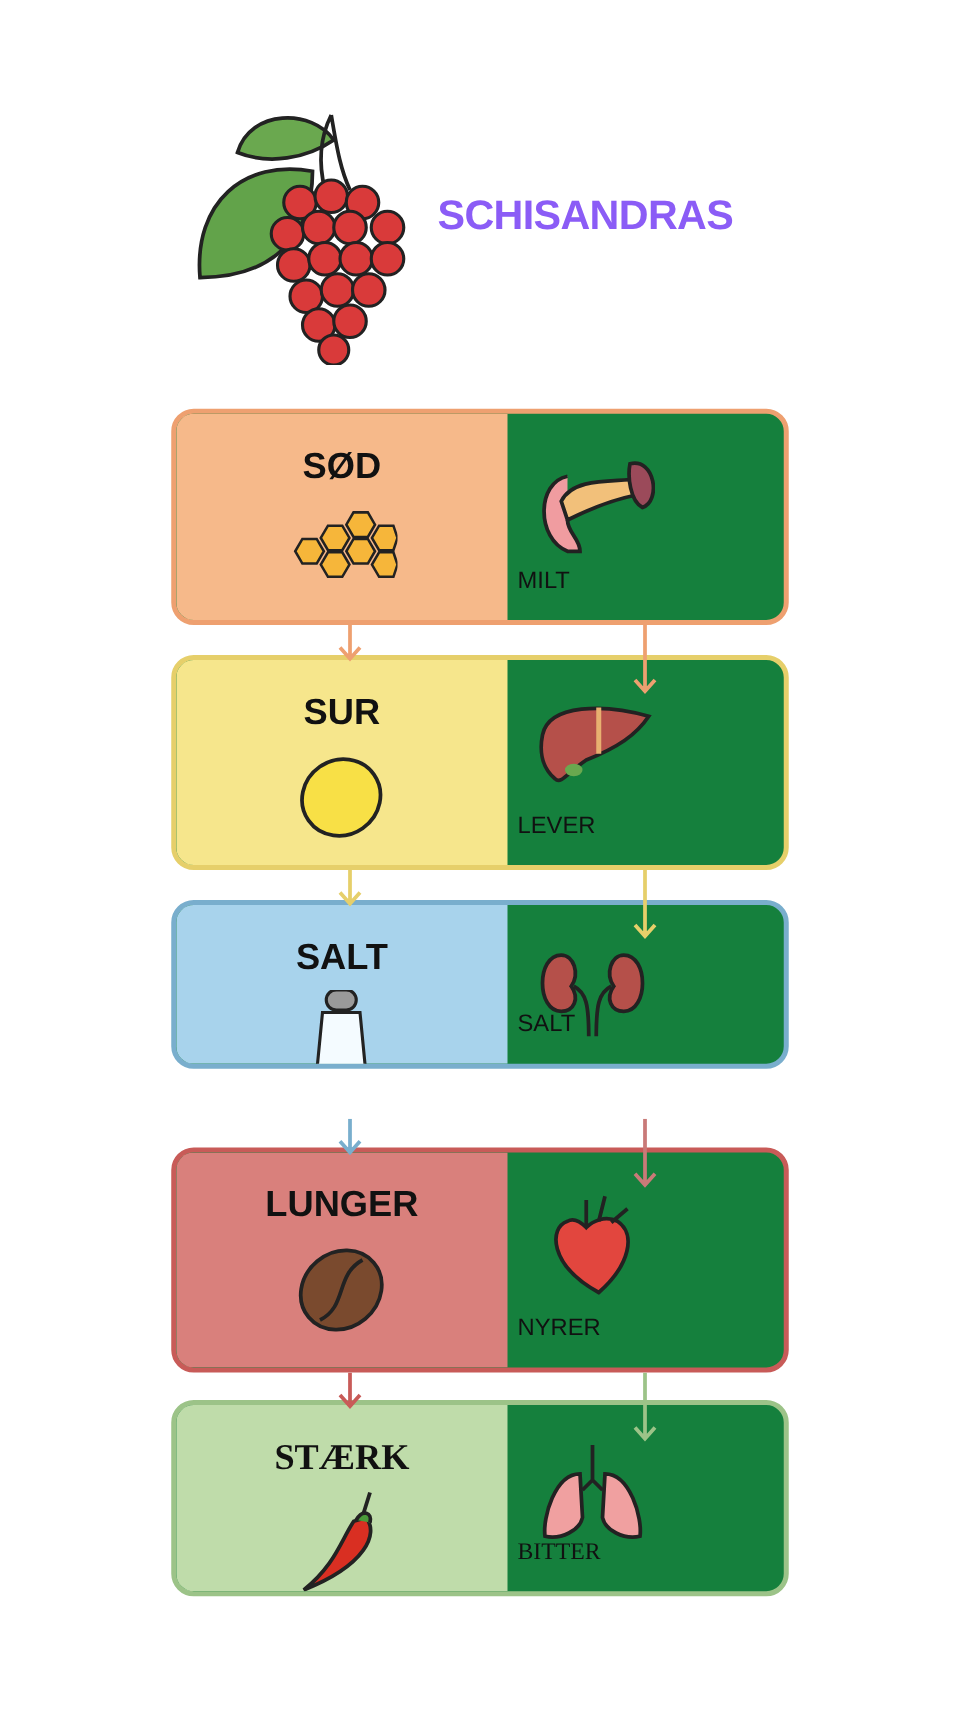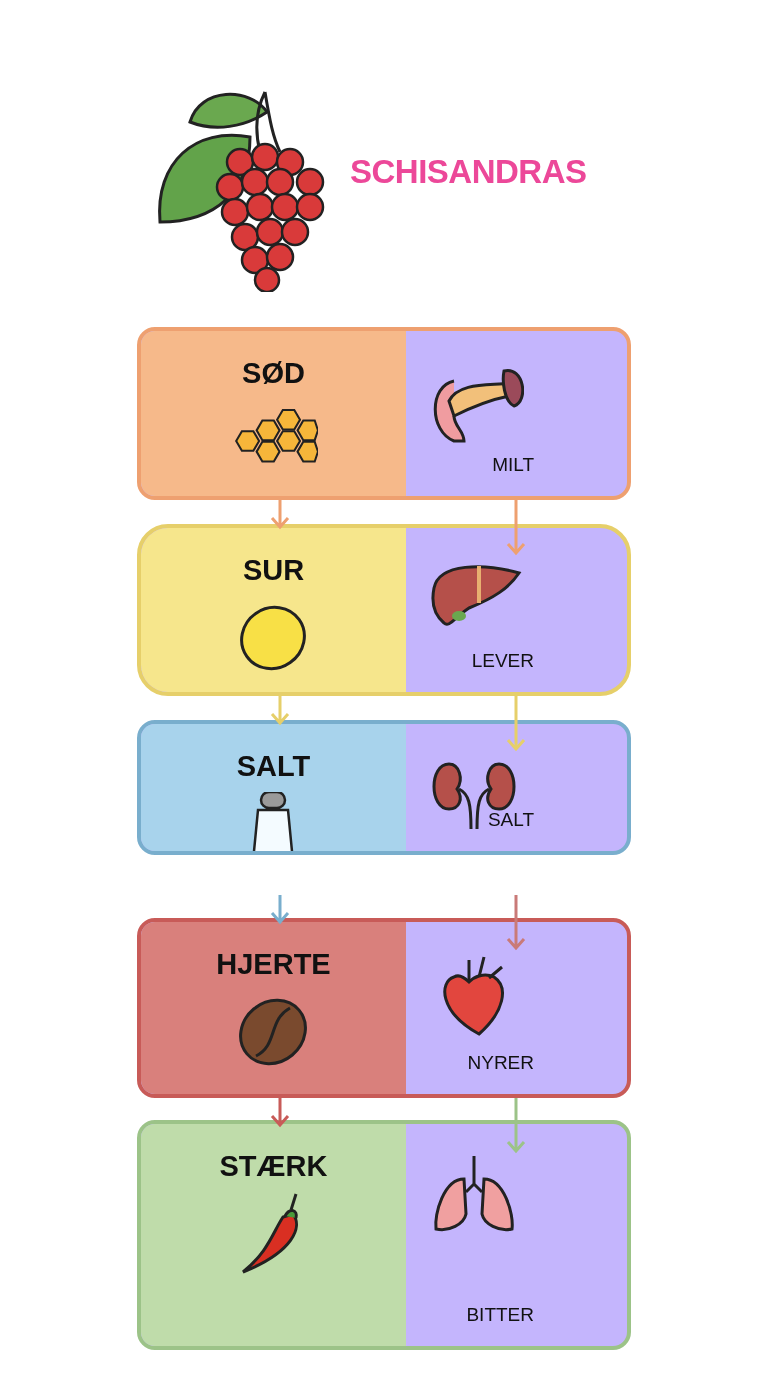--- a/index.html
+++ b/index.html
@@ -1,26 +1,26 @@
 <!DOCTYPE html>
 <html><head>
 <meta charset="utf-8">
 <style>
   html, body { margin:0; padding:0; }
   body { width:768px; height:1376px; background:#ffffff; position:relative; overflow:hidden;
          font-family:"Liberation Sans", "DejaVu Sans", sans-serif; }
   .header-icon { position:absolute; left:155px; top:82px; width:175px; height:210px; }
-  .title { position:absolute; left:350px; top:150px; font-weight:bold; font-size:33px; line-height:44px; color:#ec4899; letter-spacing:-0.5px; }
+  .title { position:absolute; left:350px; top:150px; font-weight:bold; font-size:33px; line-height:44px; color:#8b5cf6; letter-spacing:-0.5px; }
   .title .l2 { display:block; padding-left:10px; }
-  .row { position:absolute; left:137px; width:494px; border:4px solid; border-radius:18px; box-sizing:border-box; overflow:hidden; background:#c4b5fd;padding-left:16px; }
+  .row { position:absolute; left:137px; width:494px; border:4px solid; border-radius:18px; box-sizing:border-box; overflow:hidden; background:#15803d;padding-left:16px; }
   .left { position:absolute; left:0; top:0; bottom:0; width:265px; }
   .taste { position:absolute; left:0; width:265px; text-align:center; font-weight:bold; font-size:29px; top:26px; color:#111; }
   .taste-icon { position:absolute; left:50%; transform:translateX(-50%); top:68px; width:90px; height:84px; }
   .organ-icon { position:absolute; left:333px; transform:translateX(-50%); top:30px; width:100px; height:86px; }
-  .organ { position:absolute; left:293px; width:100px; text-align:right; font-size:19px; color:#111; bottom:20px; }
+  .organ { position:absolute; left:273px; width:100px; text-align:left; font-size:19px; color:#111; bottom:20px; }
   .arrow { position:absolute; width:20px; height:30px; }
 </style>
 </head>
 <body>
 
 <svg class="header-icon" viewBox="0 0 175 210">
   <path d="M35 40 C45 5 95 5 112 30 C90 45 60 50 35 40Z" fill="#6aa84f" stroke="#222" stroke-width="3"></path>
   <path d="M5 140 C0 80 40 45 95 55 C95 110 60 140 5 140Z" fill="#62a34a" stroke="#222" stroke-width="3"></path>
   <path d="M110 10 C100 30 100 50 105 70 M110 10 C115 40 118 55 125 70" stroke="#222" stroke-width="3" fill="none"></path>
   <g fill="#d93a3a" stroke="#222" stroke-width="2.5">
@@ -62,21 +62,21 @@
     </g>
   </svg>
   <svg class="organ-icon" viewBox="0 0 100 86">
     <path d="M30 20 C5 25 5 70 30 80 L40 80 C40 70 30 65 30 55" fill="#f09ca0" stroke="#222" stroke-width="3"></path>
     <path d="M25 40 C35 20 70 25 85 22 L85 35 C70 38 50 45 30 55Z" fill="#f2c07a" stroke="#222" stroke-width="3"></path>
     <path d="M80 10 C100 5 105 40 90 45 C80 40 78 20 80 10Z" fill="#9b4a5a" stroke="#222" stroke-width="3"></path>
   </svg>
   <div class="organ">MILT</div>
 </div>
 
-<div class="row" style="top:524px;height:172px;border-color:#e6cf6a;border-radius:31px;">
+<div class="row" style="top:524px;height:172px;border-color:#e6cf6a;">
   <div class="left" style="background:#f6e68c"></div>
   <div class="taste">SUR</div>
   <svg class="taste-icon" style="left:132px;" viewBox="0 0 90 84">
     <ellipse cx="45" cy="42" rx="32" ry="30" transform="rotate(-35 45 42)" fill="#f8e046" stroke="#222" stroke-width="3"></ellipse>
   </svg>
   <svg class="organ-icon" viewBox="0 0 100 86">
     <path d="M10 30 C15 5 60 5 95 15 C85 30 70 40 45 50 C30 60 25 70 20 65 C8 55 8 40 10 30Z" fill="#b5504a" stroke="#222" stroke-width="3"></path>
     <path d="M55 8 L55 45" stroke="#e8b070" stroke-width="4"></path>
     <ellipse cx="35" cy="58" rx="7" ry="5" fill="#6aa84f"></ellipse>
   </svg>
@@ -93,33 +93,33 @@
   <svg class="organ-icon" viewBox="0 0 100 86">
     <path d="M25 10 C5 10 5 55 25 55 C35 55 40 45 33 35 C40 25 35 10 25 10Z" fill="#b5504a" stroke="#222" stroke-width="3"></path>
     <path d="M75 10 C95 10 95 55 75 55 C65 55 60 45 67 35 C60 25 65 10 75 10Z" fill="#b5504a" stroke="#222" stroke-width="3"></path>
     <path d="M35 35 C45 40 47 50 47 75 M65 35 C55 40 53 50 53 75" stroke="#222" stroke-width="3" fill="none"></path>
   </svg>
   <div class="organ">SALT</div>
 </div>
 
 <div class="row" style="top:918px;height:180px;border-color:#c85b58;">
   <div class="left" style="background:#d9807c"></div>
-  <div class="taste">HJERTE</div>
+  <div class="taste">LUNGER</div>
   <svg class="taste-icon" style="left:132px;" viewBox="0 0 90 84">
     <ellipse cx="45" cy="42" rx="34" ry="30" transform="rotate(-40 45 42)" fill="#7a4a2e" stroke="#222" stroke-width="3"></ellipse>
     <path d="M62 18 C40 30 50 55 28 66" stroke="#222" stroke-width="3" fill="none"></path>
   </svg>
   <svg class="organ-icon" viewBox="0 0 100 86">
     <path d="M30 25 C15 30 15 60 55 82 C80 60 85 35 70 25 C60 20 50 25 45 30 C40 25 35 22 30 25Z" fill="#e2463e" stroke="#222" stroke-width="3"></path>
     <path d="M45 28 L45 8 M55 25 L60 5 M65 26 L78 15" stroke="#222" stroke-width="3"></path>
   </svg>
   <div class="organ">NYRER</div>
 </div>
 
-<div class="row" style="top:1120px;height:230px;border-color:#9cc388;">
+<div class="row" style="top:1120px;height:157px;border-color:#9cc388;font-family:Liberation Serif, serif;">
   <div class="left" style="background:#bfdcaa"></div>
   <div class="taste">STÆRK</div>
   <svg class="taste-icon" style="left:132px;" viewBox="0 0 90 84">
     <path d="M65 22 C75 35 65 60 15 80 C40 60 45 40 55 25Z" fill="#d92f22" stroke="#222" stroke-width="3"></path>
     <path d="M57 24 C62 15 70 18 68 26" fill="#4a9a3a" stroke="#222" stroke-width="3"></path>
     <path d="M63 18 L68 2" stroke="#222" stroke-width="3"></path>
   </svg>
   <svg class="organ-icon" viewBox="0 0 100 86">
     <path d="M40 25 C20 25 10 60 12 75 C25 78 40 70 42 60 Z" fill="#f0a0a0" stroke="#222" stroke-width="3"></path>
     <path d="M60 25 C80 25 90 60 88 75 C75 78 60 70 58 60 Z" fill="#f0a0a0" stroke="#222" stroke-width="3"></path>

